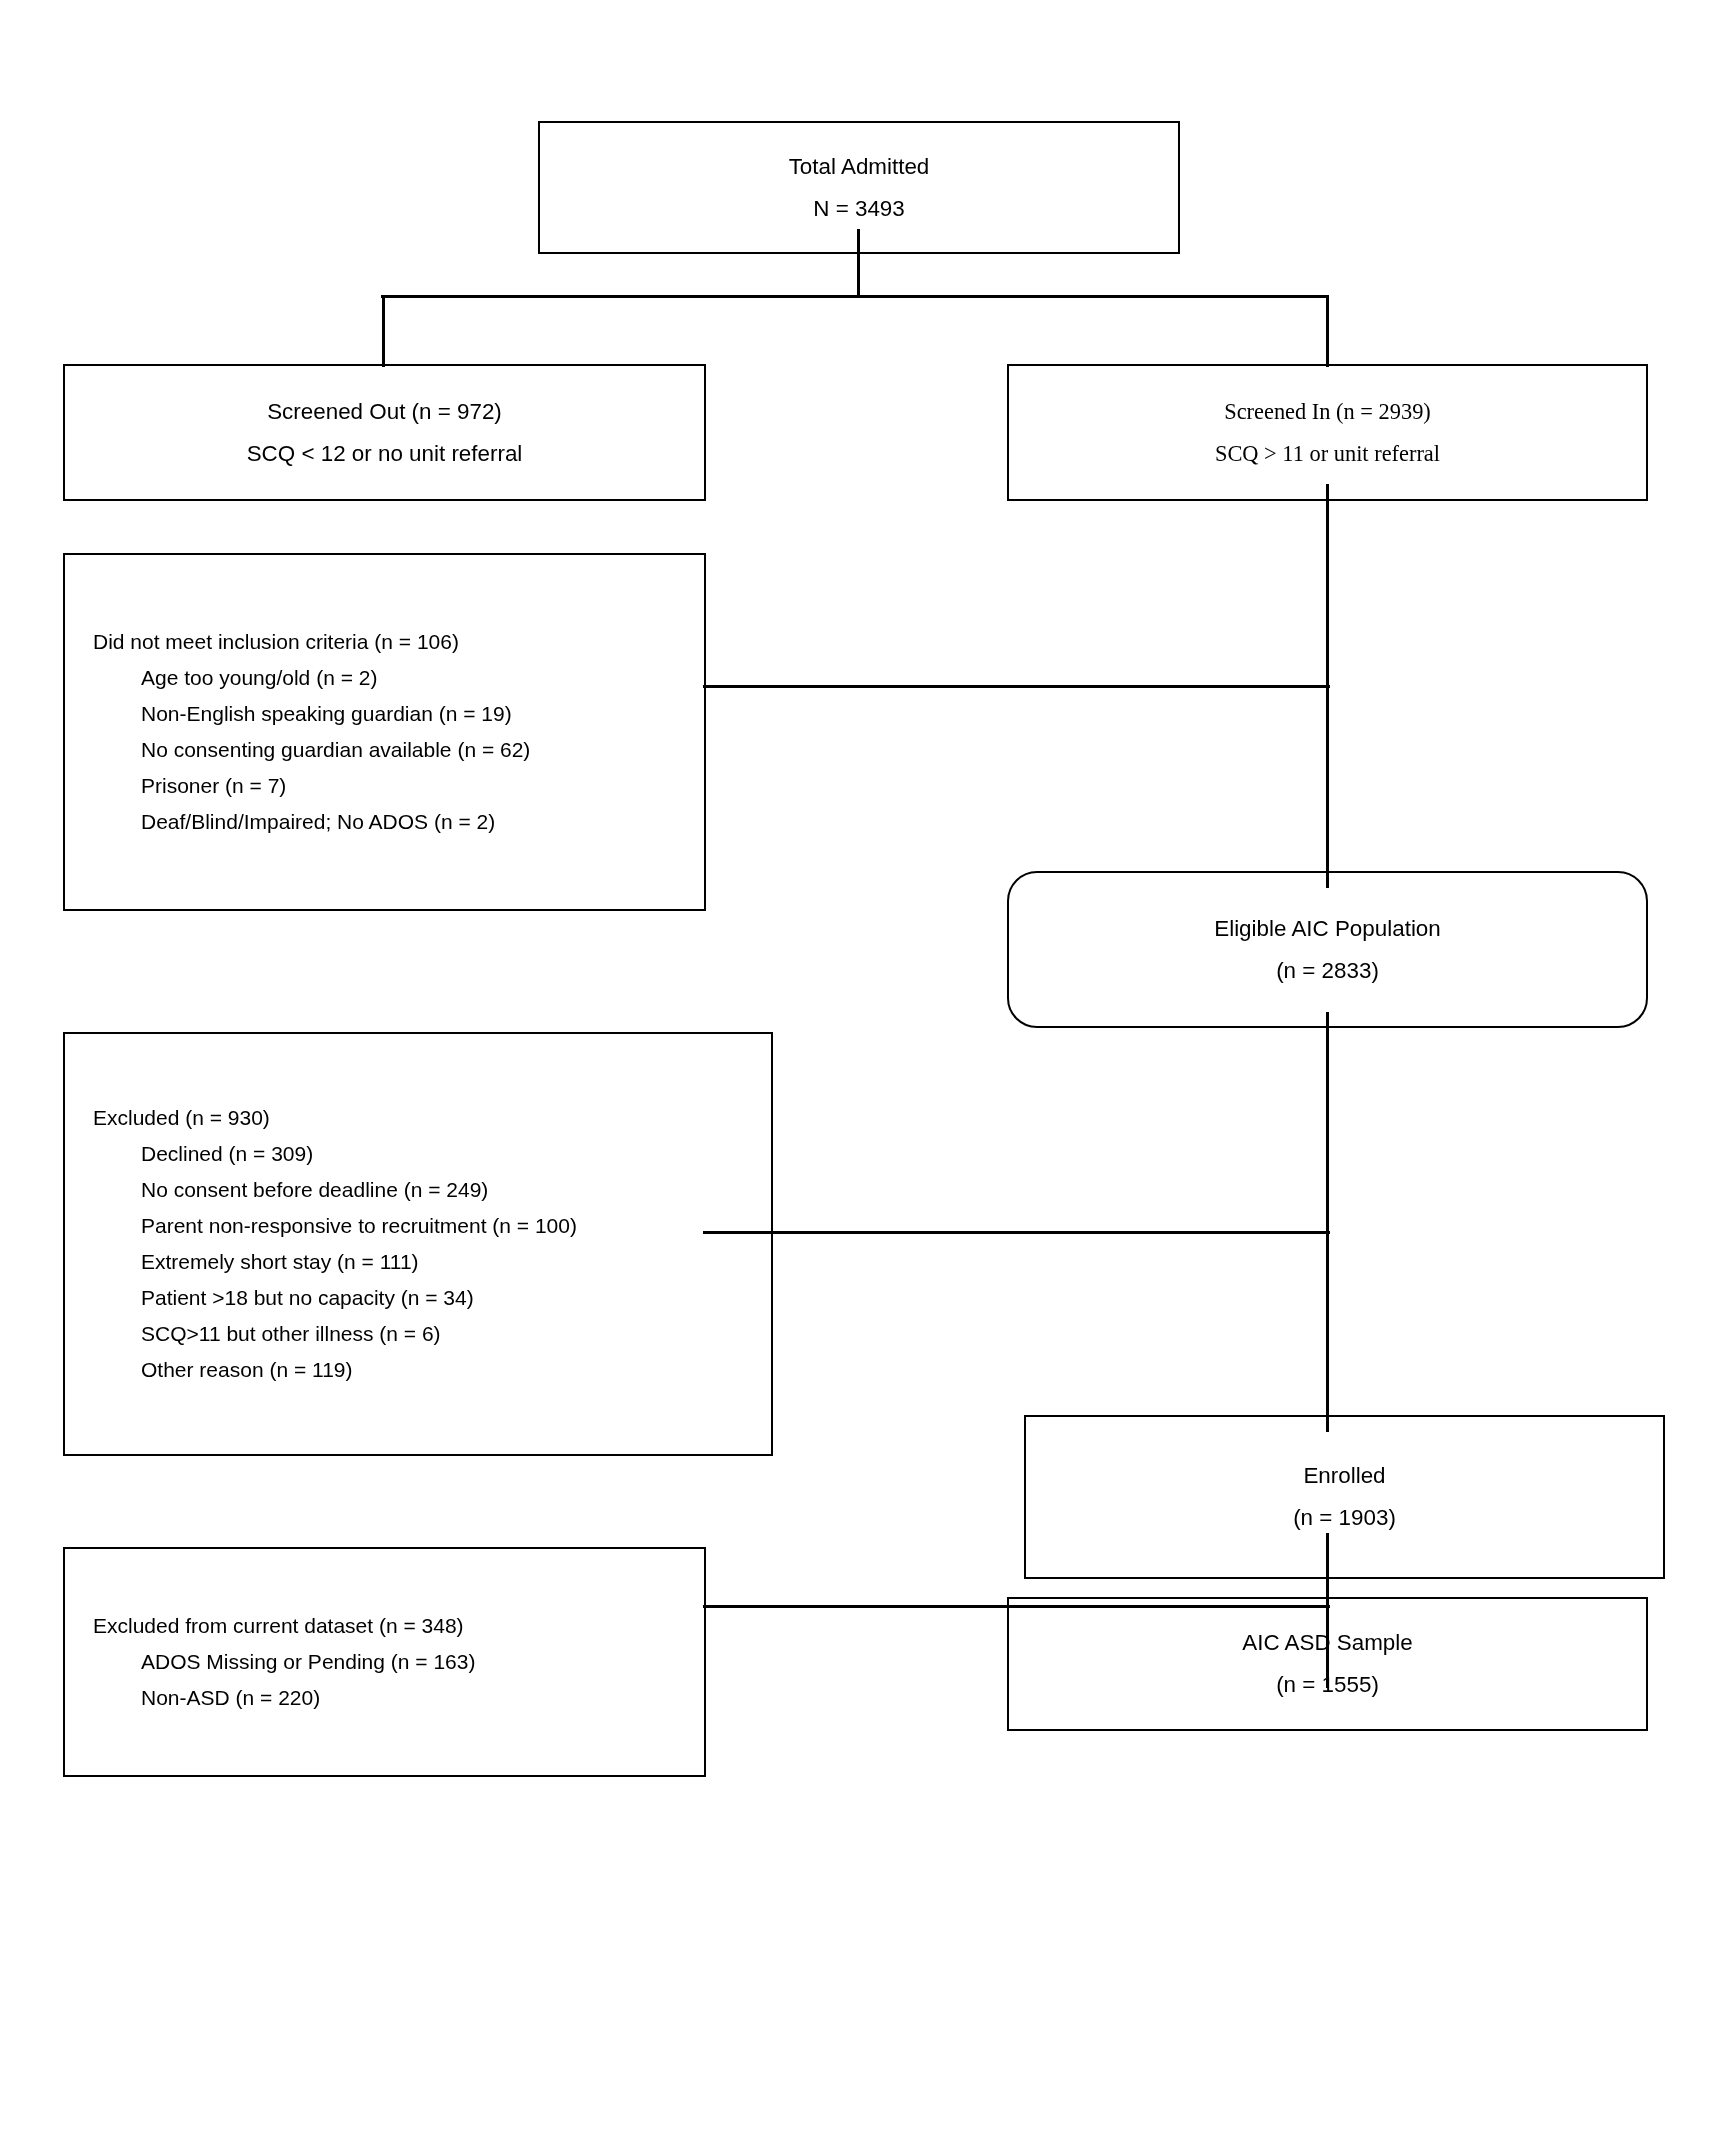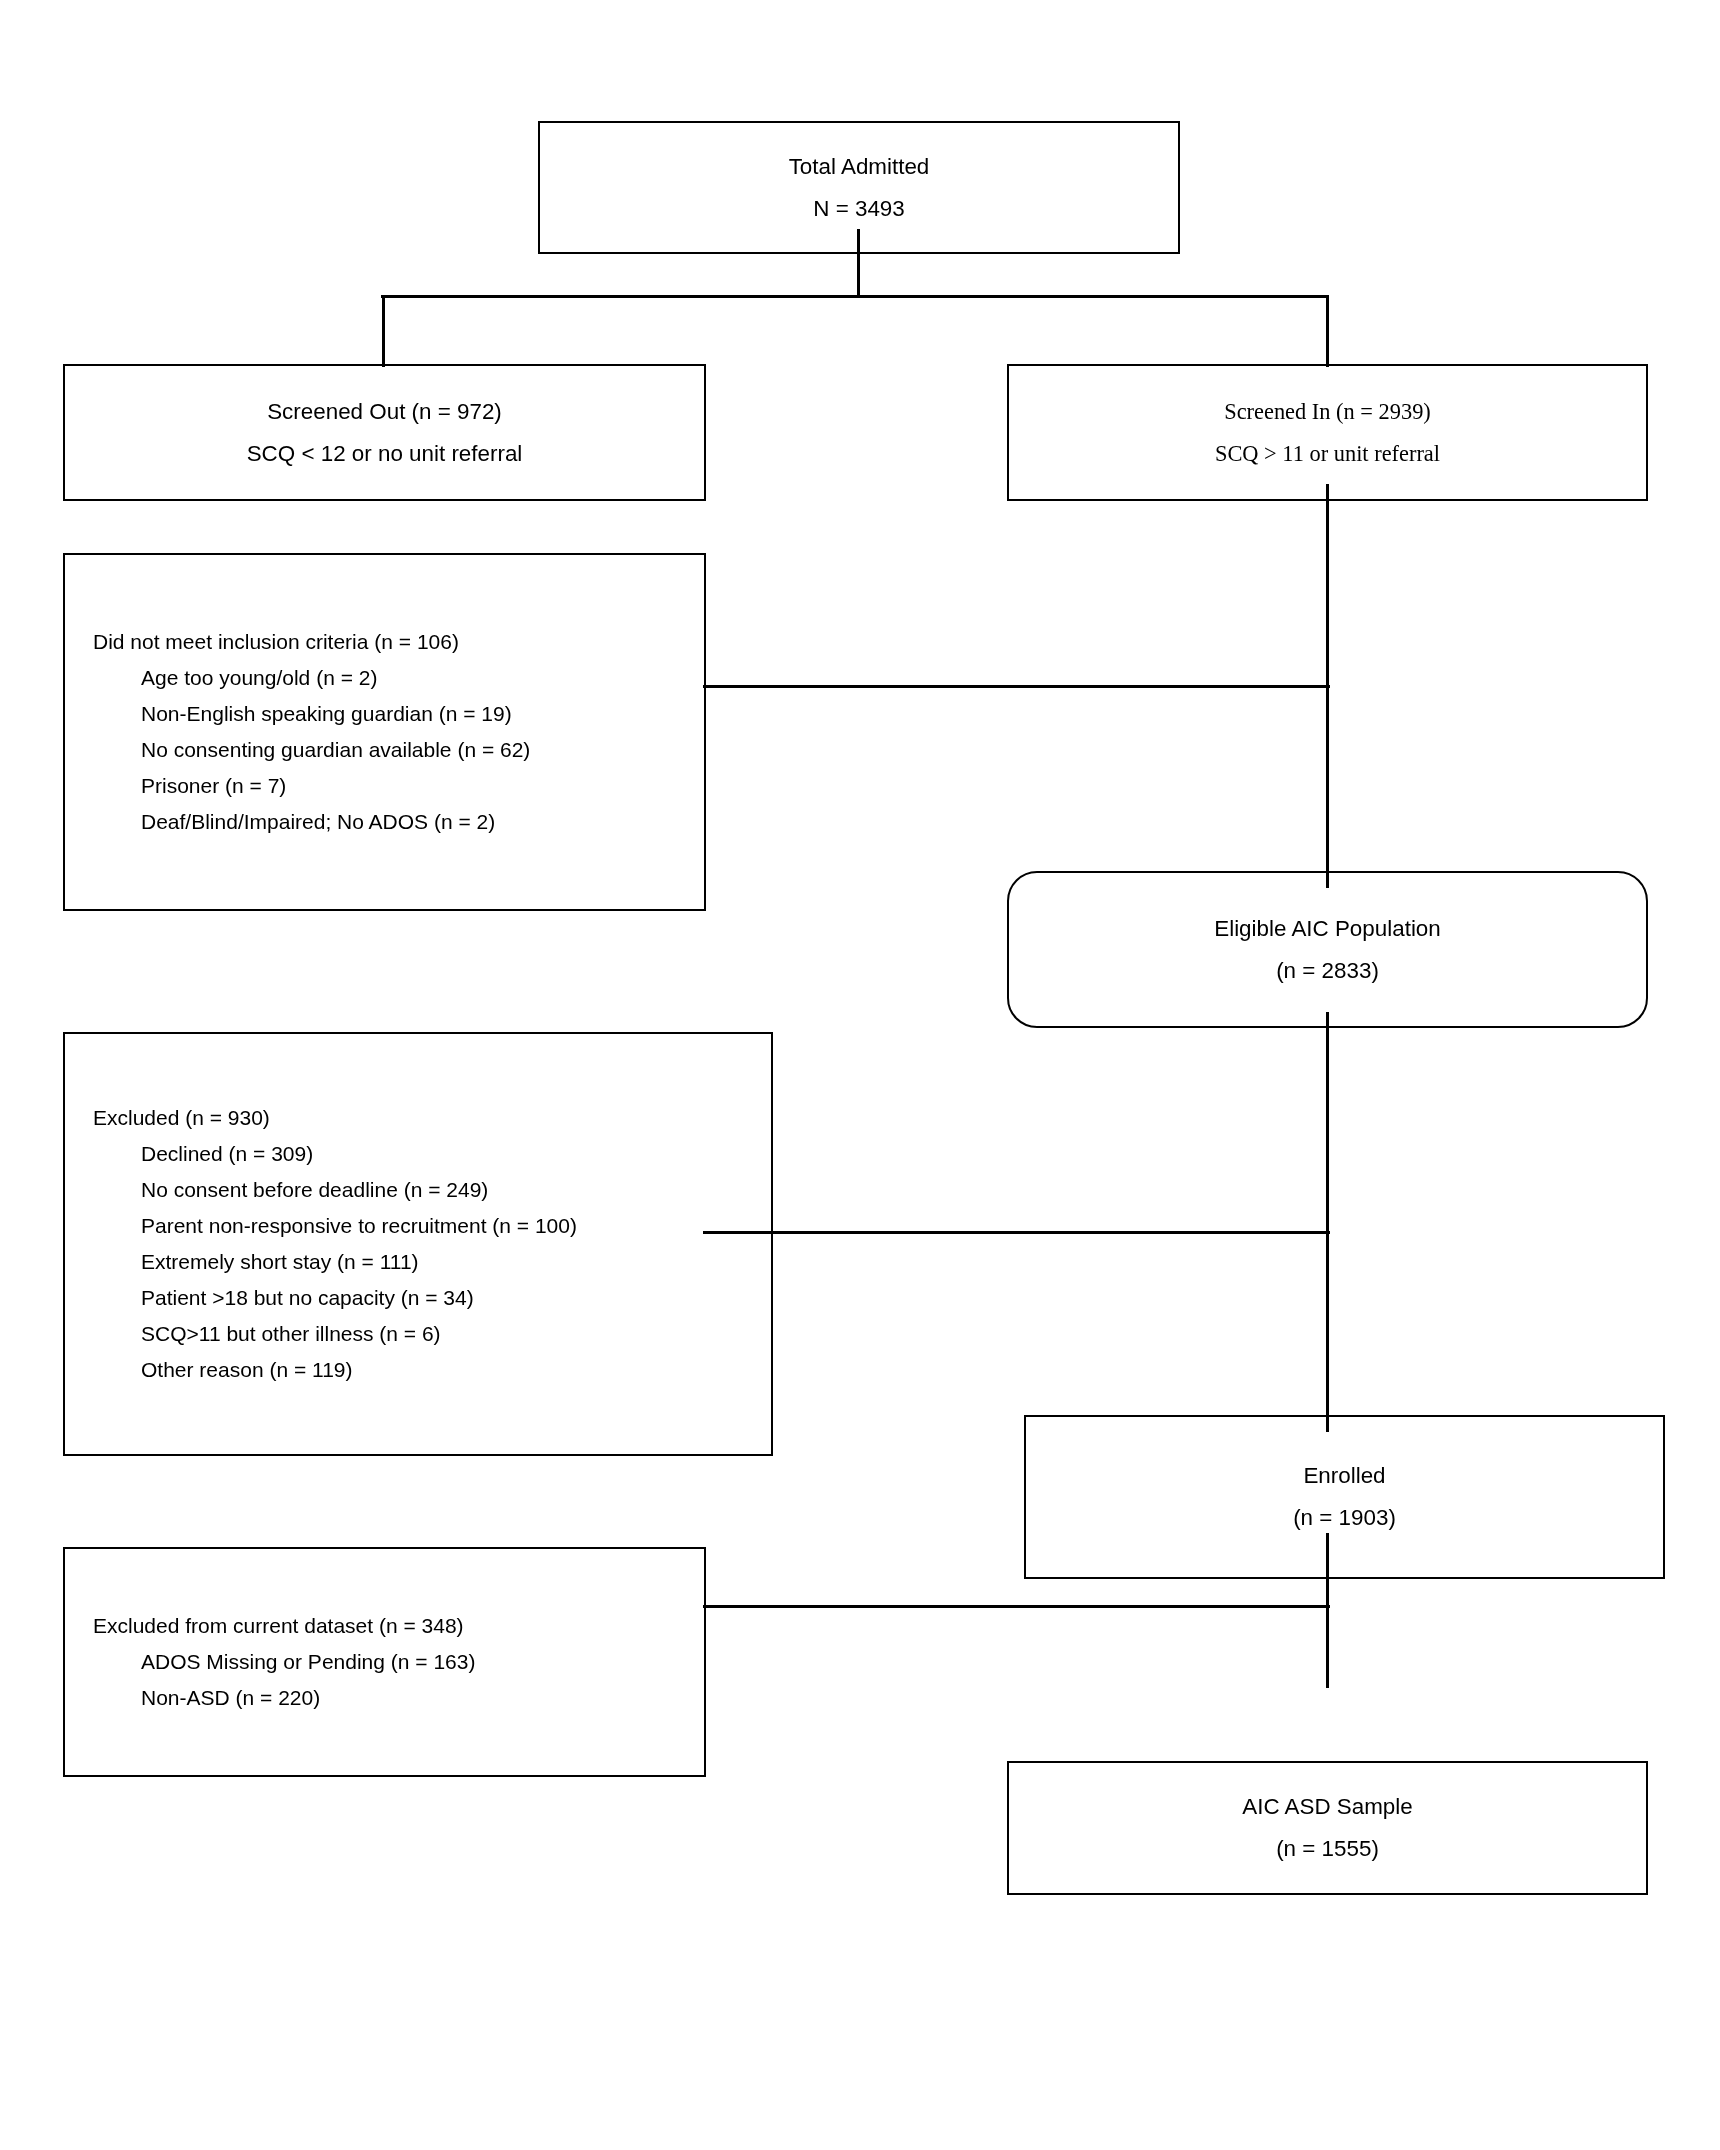--- a/index.html
+++ b/index.html
@@ -64,21 +64,21 @@
   #h-conn-3     { left: 703px;  top: 1605px; width: 627px;  height: 3px; }
   
   #box-total            { left: 538px;  top: 97px;  width: 642px; height: 133px; margin-top: 24px; }
   #box-screened-out     { left: 63px;   top: 364px;  width: 643px; height: 137px; }
   #box-screened-in      { left: 1007px; top: 364px;  width: 641px; height: 137px; font-family: Liberation Serif, serif; }
   #box-did-not-meet     { left: 63px;   top: 553px;  width: 643px; height: 358px; }
   #box-eligible         { left: 1007px; top: 871px; width: 641px; height: 157px; border-radius: 30px; }
   #box-excluded         { left: 63px;   top: 1032px; width: 710px; height: 424px; }
   #box-enrolled         { left: 1007px; top: 1415px; width: 641px; height: 164px; margin-left: 17px; }
   #box-excluded-current { left: 63px;   top: 1547px; width: 643px; height: 230px; }
-  #box-aic-sample       { left: 1007px; top: 1761px; width: 641px; height: 134px; }
+  #box-aic-sample       { left: 1007px; top: 1597px; width: 641px; height: 134px; }
 </style>
 </head>
 <body>
 
 <div class="canvas">
 
   <div class="line" id="v-top"></div>
   <div class="line" id="h-split"></div>
   <div class="line" id="v-drop-left"></div>
   <div class="line" id="v-drop-right"></div>

